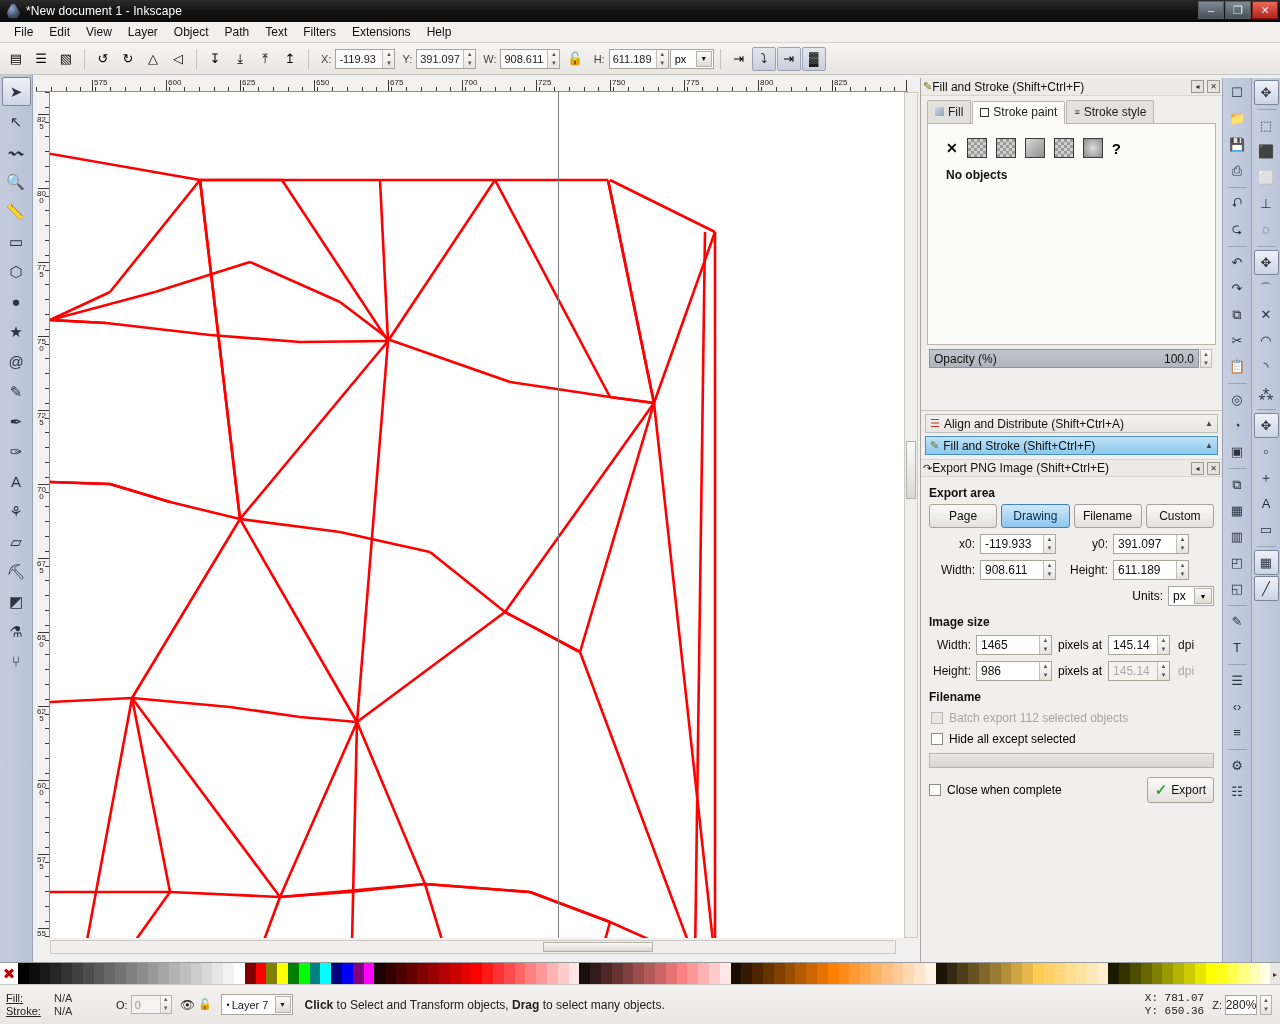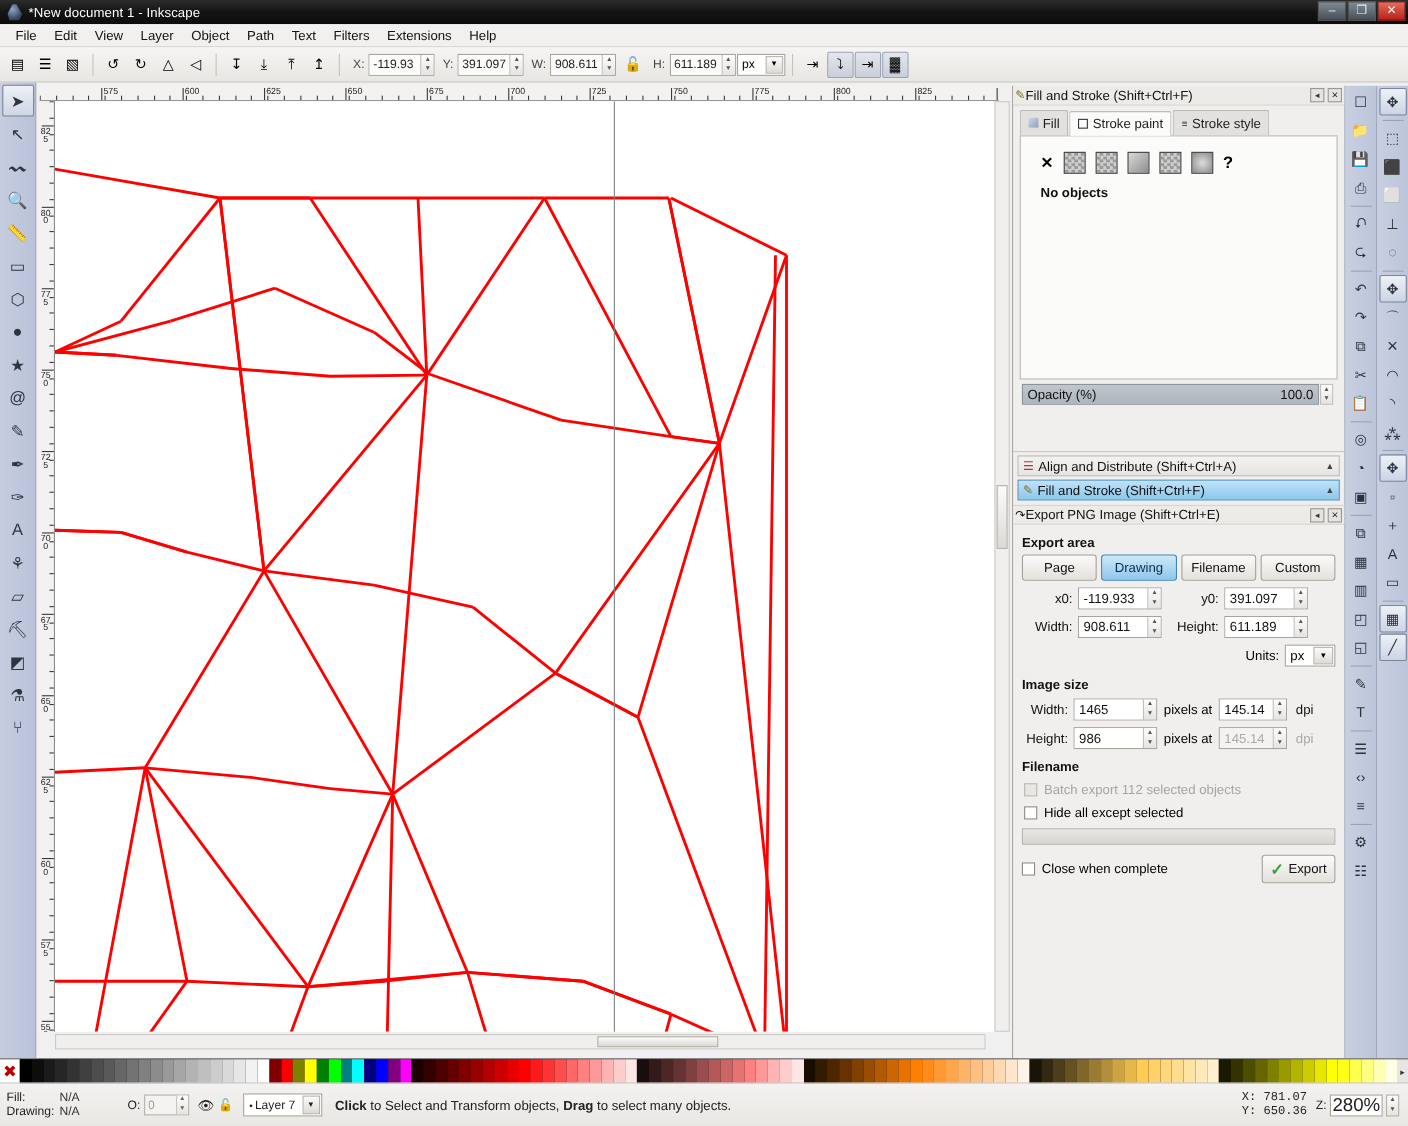--- a/index.html
+++ b/index.html
@@ -284,21 +284,21 @@
   }
 
   
   .statusbar {
     position:absolute; left:0; bottom:0; width:1280px; height:40px;
     background:linear-gradient(180deg,#f3f2f0,#e9e7e3); border-top:1px solid #cbc8c3;
     display:flex; align-items:center; font-size:11px; color:#222;
   }
   .fsblock { width:100px; margin-left:6px; line-height:13px; }
   .fsblock .r { display:flex; }
-  .fsblock .k { width:48px; }
+  .fsblock .k { width:48px;text-decoration:underline; }
   .fsblock .v { color:#333; }
   .obox {
     display:flex; align-items:center; margin-left:10px; gap:3px;
   }
   .obox .spin2 { display:flex; height:19px; border:1px solid #b5b1ab; background:#f4f3f1; }
   .obox .spin2 input {
     width:28px; border:0; outline:0; background:transparent;
     font-size:11px; color:#9c9993; padding-left:3px;
     font-family:"Liberation Sans",sans-serif;
   }
@@ -318,22 +318,22 @@
   .hint b { font-weight:bold; }
   .coords {
     margin-left:auto; display:flex; align-items:center; gap:8px; margin-right:8px;
     font-family:"Liberation Mono", monospace; font-size:11px;
   }
   .coords .xy { line-height:13px; }
   .zoombox {
     display:flex; align-items:center; gap:3px; font-family:"Liberation Sans",sans-serif;
   }
   .zoombox .zfield {
-    width:48px; height:20px; border:1px solid #a9a49d; background:#fff;
-    display:flex; align-items:center; justify-content:center; font-size:17px;
+    width:32px; height:20px; border:1px solid #a9a49d; background:#fff;
+    display:flex; align-items:center; justify-content:center; font-size:12px;
   }
   .zoombox .arrows { width:12px; height:20px; border:1px solid #b5b1ab;
     background:linear-gradient(180deg,#fdfdfd,#e6e4e0); display:flex; flex-direction:column; }
   .zoombox .arrows span { flex:1; font-size:6px; line-height:8px; text-align:center; color:#555; }
 
   .icn { font-size:13px; line-height:1; }
 </style>
 </head>
 <body>
 
@@ -1147,21 +1147,21 @@
     <div class="pal-arrow">▸</div>
   </div>
 
   <div class="statusbar">
     <div class="fsblock">
       <div class="r">
           <span class="k">Fill:</span>
           <span class="v">N/A</span>
         </div>
       <div class="r">
-          <span class="k">Drawing:</span>
+          <span class="k">Stroke:</span>
           <span class="v">N/A</span>
         </div>
     </div>
     <div class="obox">
       <span>O:</span>
       <span class="spin2">
         <input value="0" style="">
         <span class="arrows">
             <span>▲</span>
             <span>▼</span>

